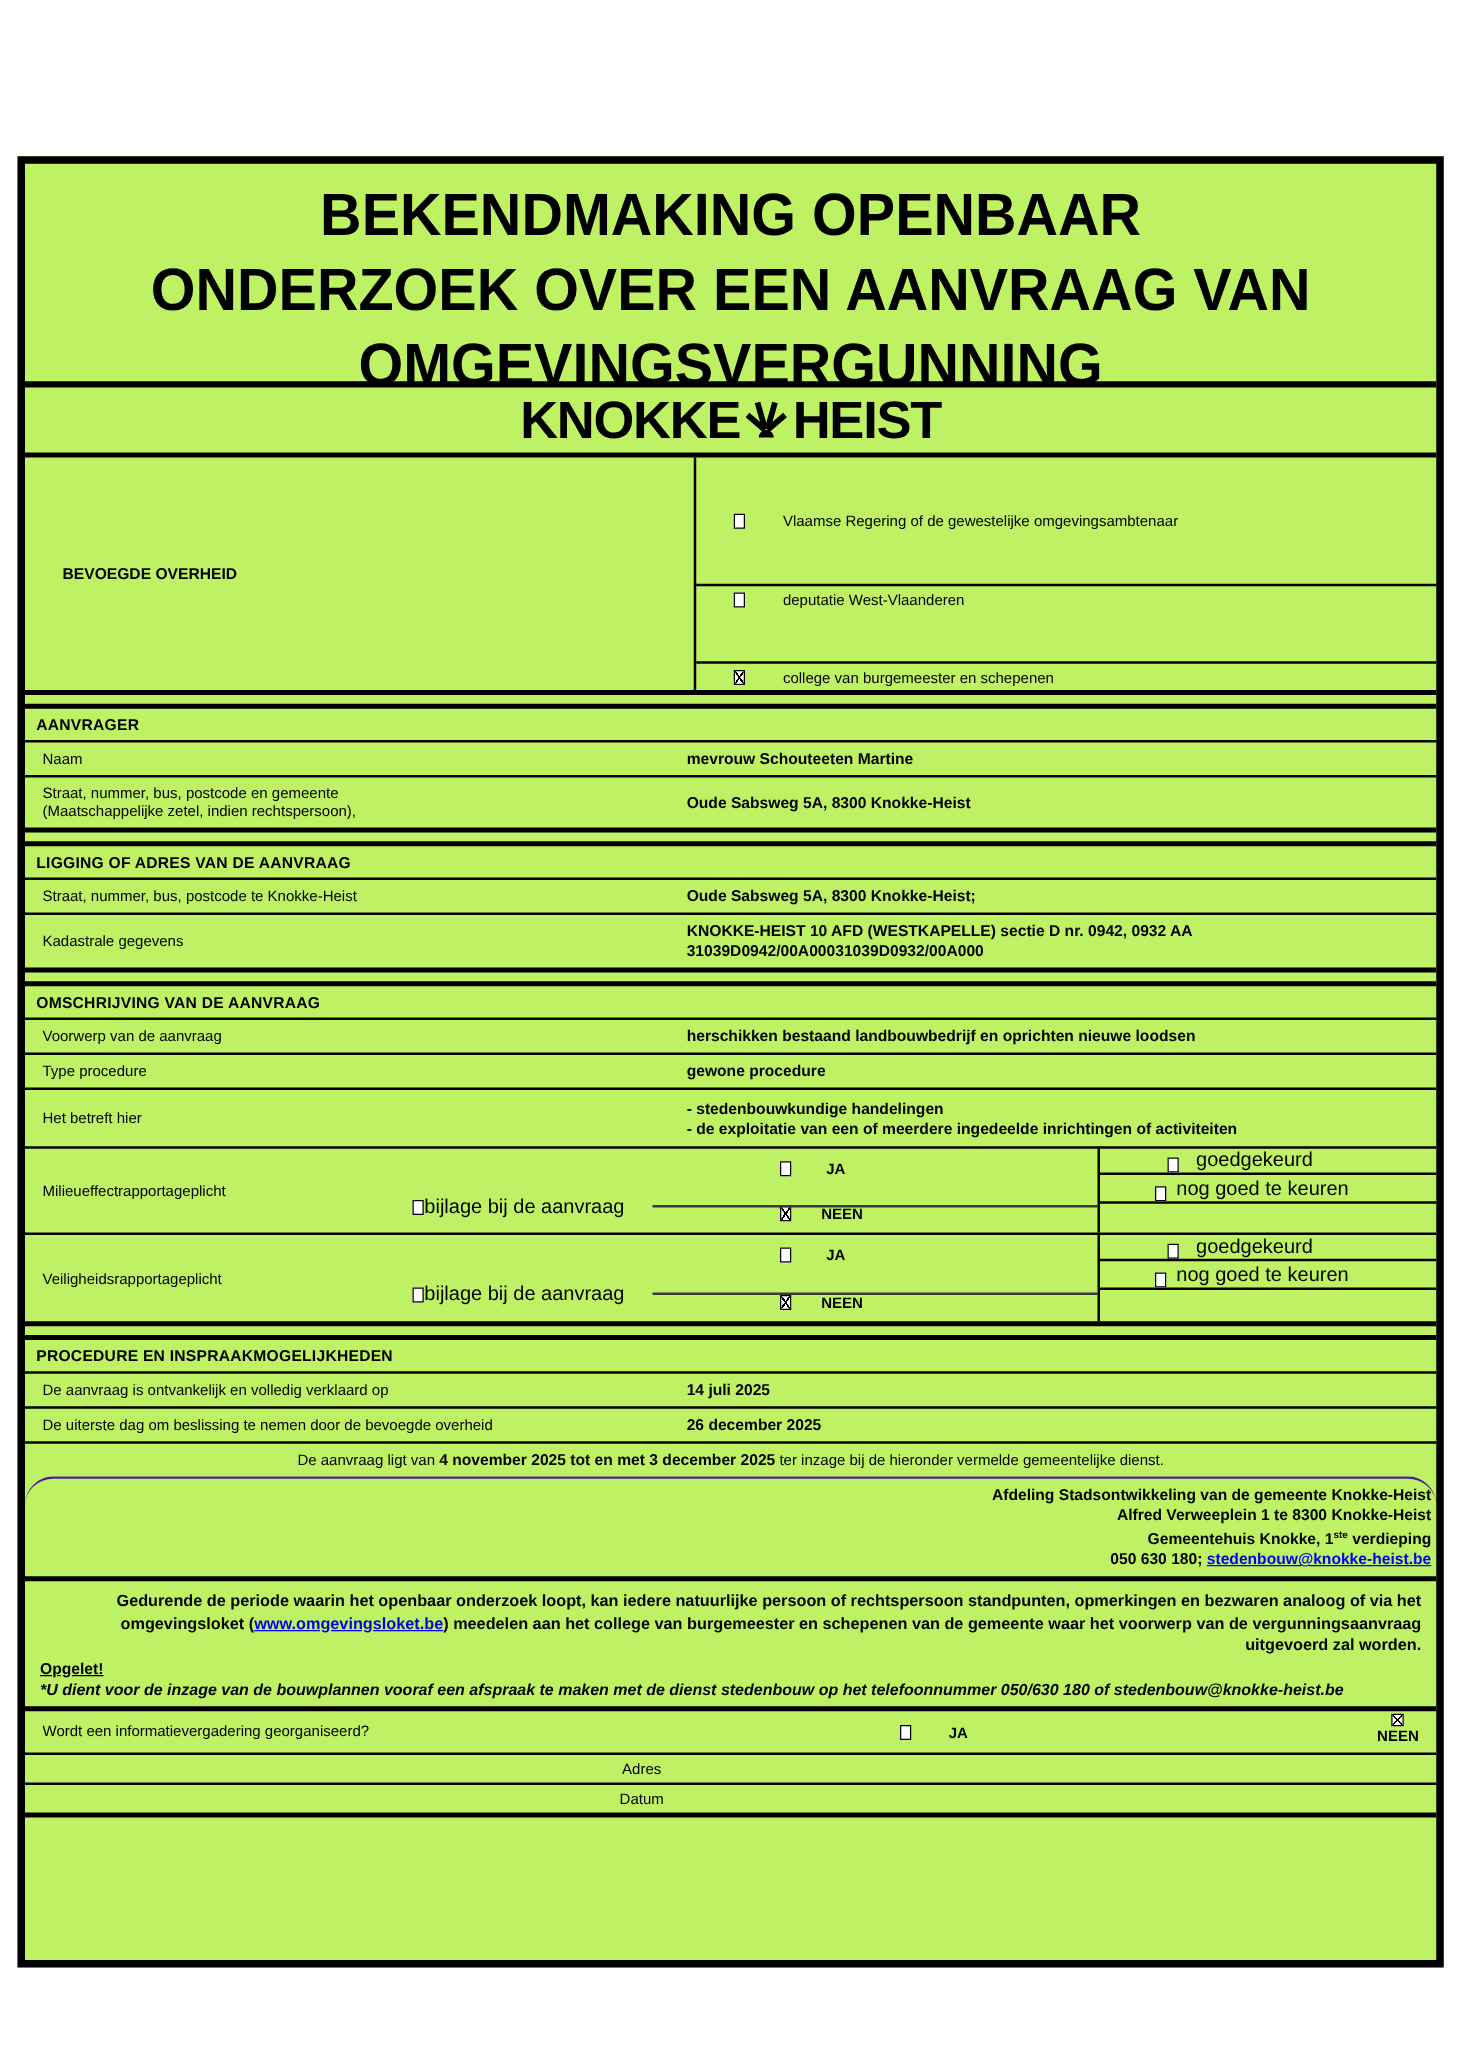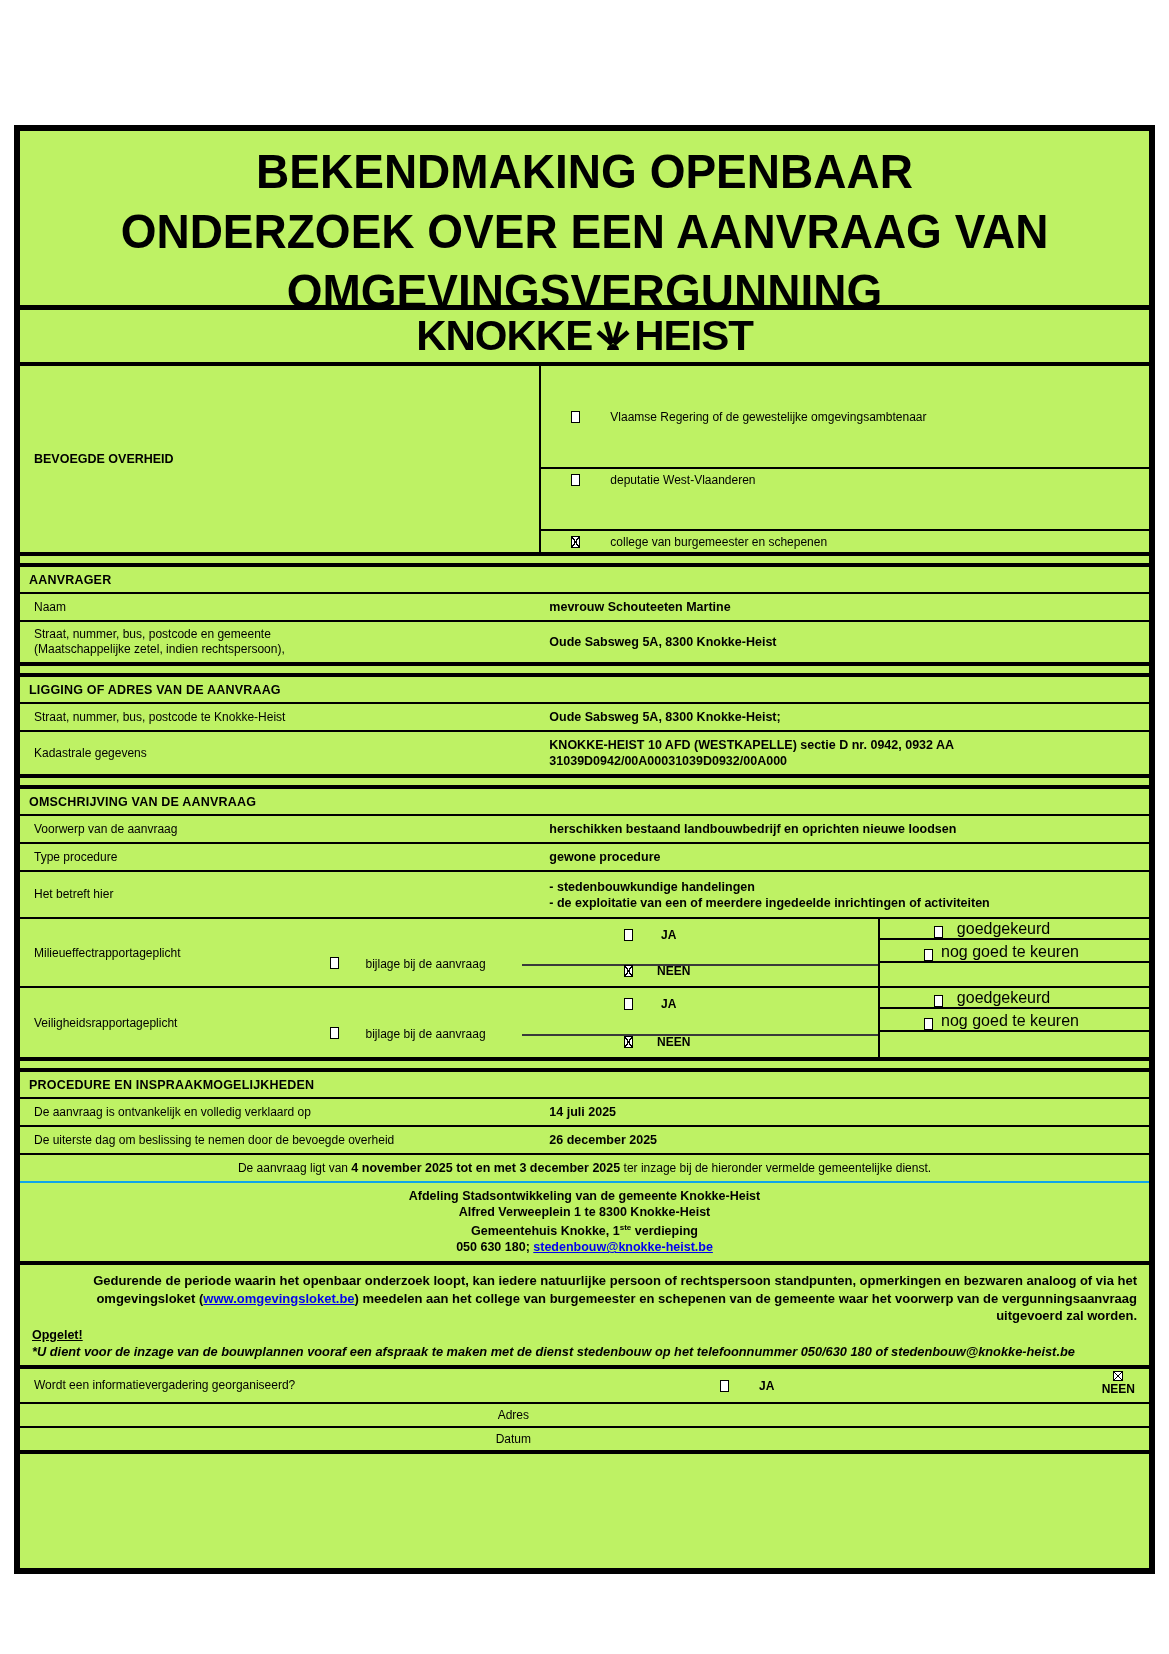--- a/index.html
+++ b/index.html
@@ -46,43 +46,43 @@
     flex:none; background:#fff;
   }
   .cb.checked {
     background-image:
       linear-gradient(to top right, transparent 44%, #000 44%, #000 56%, transparent 56%),
       linear-gradient(to bottom right, transparent 44%, #000 44%, #000 56%, transparent 56%);
   }
   
   .bev { display:flex; min-height:73px; }
   .bev-lbl { width:46%; display:flex; align-items:center; padding-left:14px;
-             font-weight:bold; font-size:12.5px; }
+             font-weight:bold; font-size:12.5px;margin-left:16px; }
   .bev-opts { flex:1; border-left:2px solid #000; display:flex; flex-direction:column; }
   .bev-opt { display:flex; align-items:center; height:23px; padding-left:30px; gap:30px;margin-top:39px; }
   .bev-opt + .bev-opt { border-top:2px solid #000; }
   .bev-opt span.t { font-size:12px; }
   
   .raprow { position:relative; height:69px; }
   .rap-label { position:absolute; left:14px; top:0; height:100%; display:flex;
                align-items:center; font-size:12px; }
-  .rap-bijlage { position:absolute; left:27.5%; top:56%; display:flex; align-items:flex-start; gap:26px; font-size:12px; }
+  .rap-bijlage { position:absolute; left:27.5%; top:56%; display:flex; align-items:center; font-size:16px; }
   .rap-line { position:absolute; left:44.5%; width:31.5%; top:67%; border-top:2px solid #3a3a3a; }
   .rap-ja   { position:absolute; left:53.5%; top:9px;  display:flex; align-items:center; gap:28px; font-weight:bold; font-size:12px; }
   .rap-neen { position:absolute; left:53.5%; bottom:8px; display:flex; align-items:center; gap:24px; font-weight:bold; font-size:12px; }
   .rap-right { position:absolute; right:0; top:0; width:24%; height:100%;
                border-left:2px solid #000; }
   .rap-sub { height:21px; border-bottom:2px solid #000; display:flex;
              align-items:flex-end; padding-left:20%; gap:14px; font-size:16px; }
   .rap-sub.s2 { height:23px; gap:8px;padding-left:44px; }
   
   .centerline { text-align:center; padding:6px 4px; font-size:12px; }
   .centerline b { font-size:12.5px; }
-  .dienst { border-top:2px solid #0ea5e9; text-align:center; font-weight:bold;
-            font-size:12.5px; line-height:16px; padding:5px 4px 6px 4px; }
+  .dienst { border-top:2px solid #4c1d95; text-align:right; font-weight:bold;
+            font-size:12.5px; line-height:16px; padding:5px 4px 6px 4px;border-radius:23px; }
   .dienst sup { font-size:8px; }
   a.blue { color:#0000EE; font-weight:bold; text-decoration:underline; }
   
   .bezwaar { border-top:4px solid #000; padding:7px 12px 6px 12px; font-size:13px; font-weight:bold; }
   .bezwaar .center3 { text-align:right; line-height:17.5px; }
   .opgelet { text-decoration:underline; margin-top:3px; font-size:12.5px; }
   .afspraak { font-style:italic; font-size:12.8px; line-height:15.5px; margin-top:2px; }
   
   .inforow { border-top:4px solid #000; }
   .wordt { position:relative; height:33px; }

